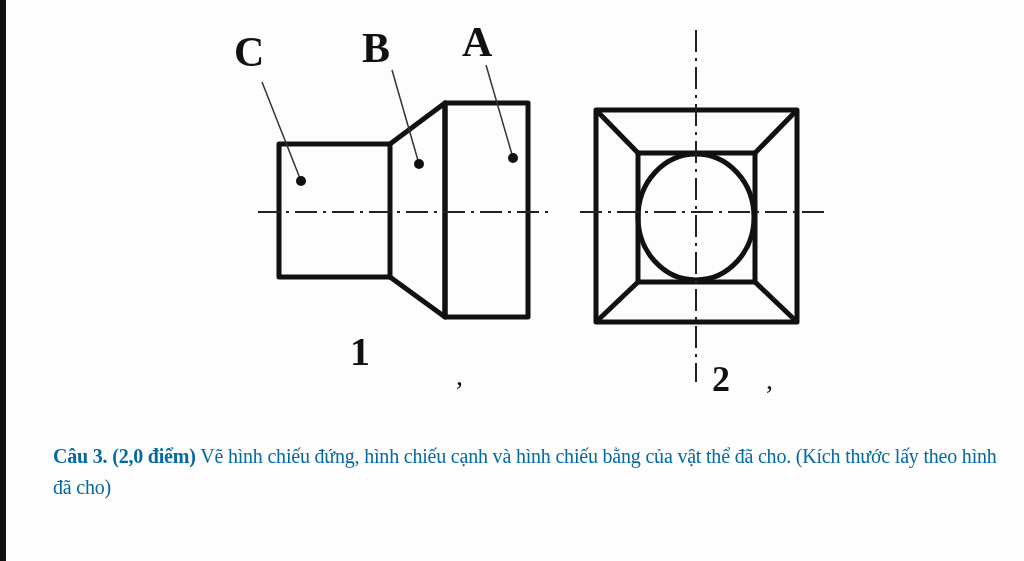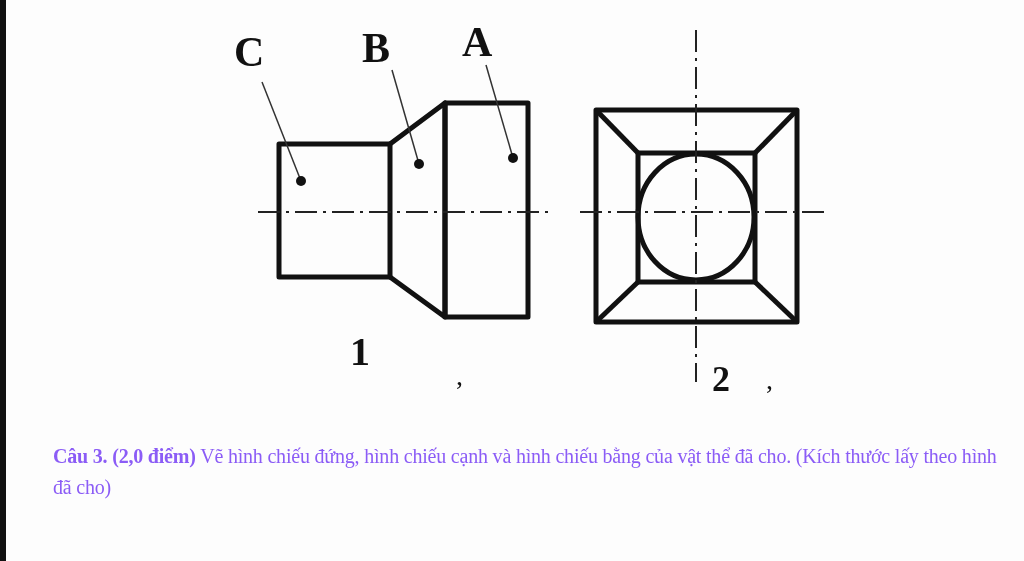--- a/index.html
+++ b/index.html
@@ -11,21 +11,21 @@
   .left-border {
     position: absolute; left: 0; top: 0; width: 6px; height: 561px; background: #111;
   }
   .drawing { position: absolute; left: 0; top: 0; }
   .label {
     position: absolute; font-weight: bold; color: #111;
     font-family: "Liberation Serif", "DejaVu Serif", serif;
   }
   .question {
     position: absolute; left: 53px; top: 441px; width: 950px;
-    font-size: 20px; line-height: 31px; color: #8b5cf6;
+    font-size: 20px; line-height: 31px; color: #0369a1;
     font-family: "Liberation Serif", "DejaVu Serif", serif;
     letter-spacing: -0.2px;
   }
   .question b { font-weight: bold; }
 </style>
 </head>
 <body>
 
 <div class="left-border"></div>
 

